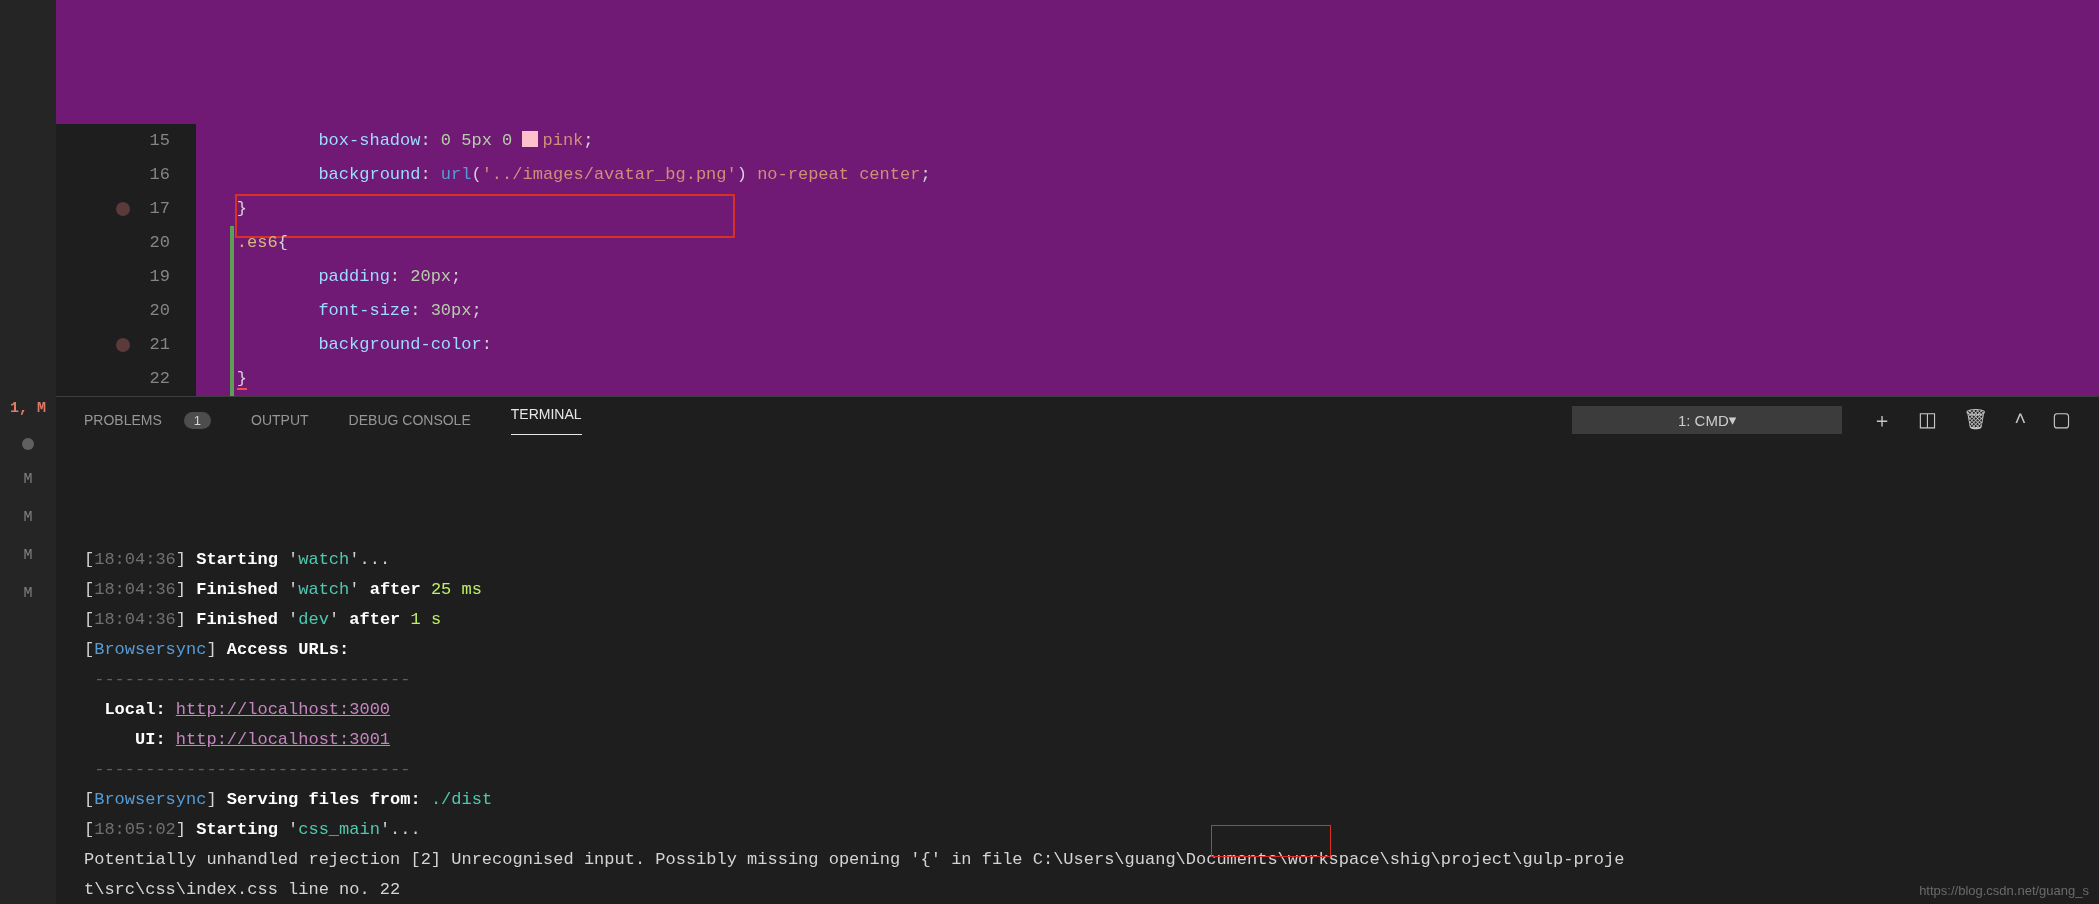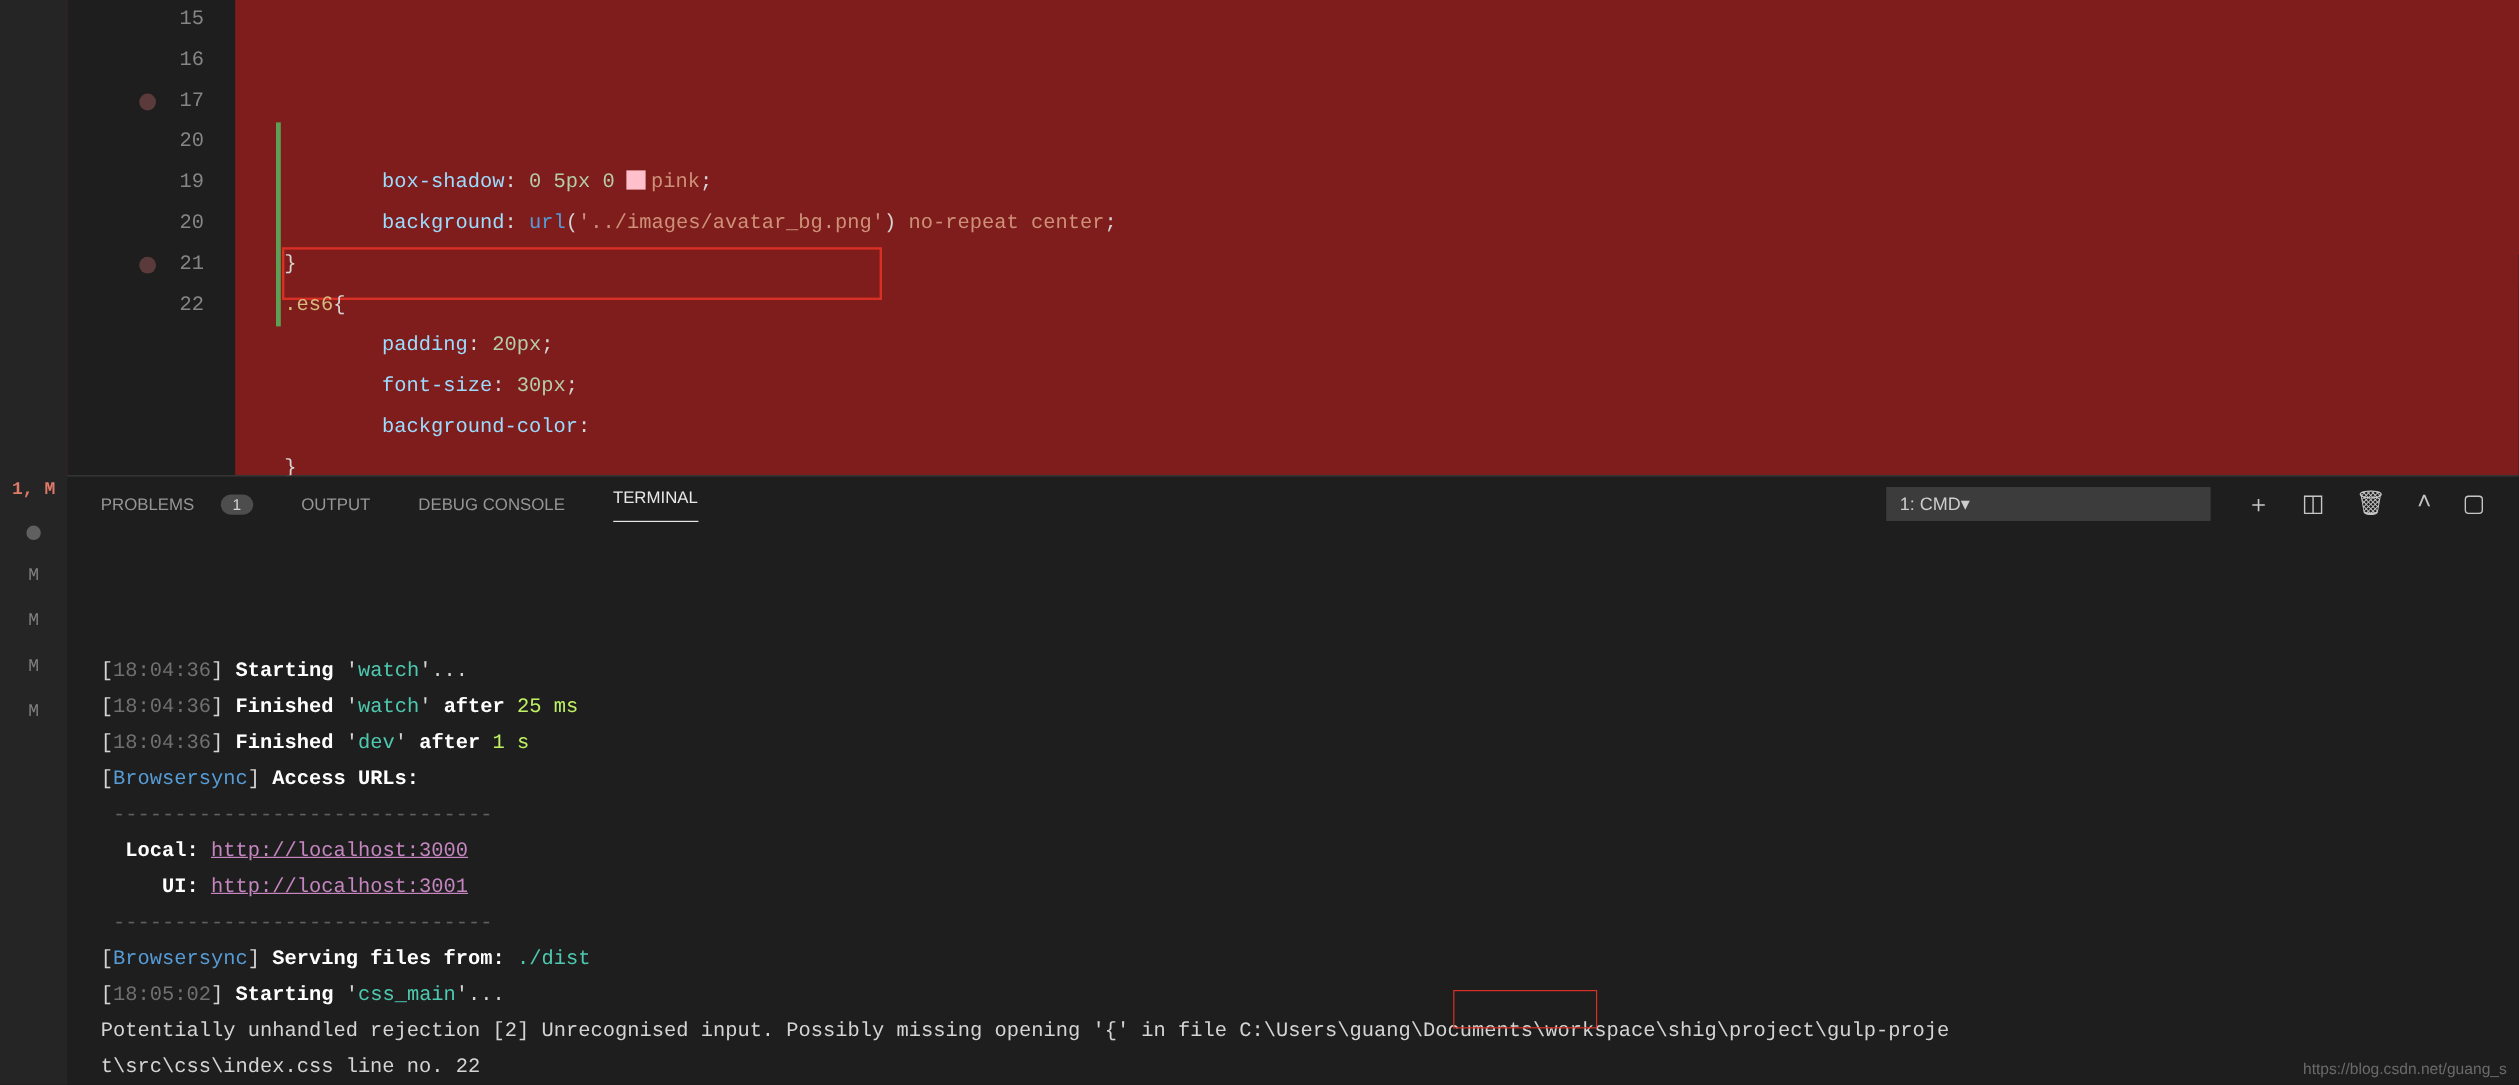--- a/index.html
+++ b/index.html
@@ -25,22 +25,23 @@
     color: #858585;
     font-size: 15px;
   }
   .scm-item { color: #e07a69; font-weight: 600; }
   .scm-m { color: #808080; }
   .scm-dot { width: 12px; height: 12px; border-radius: 50%; background: #606060; }
   .main-col { flex: 1; display: flex; flex-direction: column; }
   .editor {
     flex: 1;
     display: flex;
-    background: #7f1d1d;
+    background: #701a75;
     overflow: hidden;
+    align-items: flex-end;
   }
   .gutter {
     width: 140px;
     background: #1e1e1e;
     color: #858585;
     text-align: right;
     padding-right: 26px;
     line-height: 34px;
     font-size: 17px;
     position: relative;
@@ -119,21 +120,21 @@
     font-size: 13px;
   }
   .tab-spacer { flex:1; }
   .term-select {
     width: 270px;
     background: #3c3c3c;
     color:#cccccc;
     border:1px solid #3c3c3c;
     padding: 4px 10px;
     font-size:15px;
-    display:flex; justify-content:flex-start; align-items:center;
+    display:flex; justify-content:center; align-items:center;
   }
   .panel-icons { display:flex; gap:26px; margin-left: 30px; color:#c5c5c5; font-size:20px; }
   .panel-icons span { cursor:pointer; }
   .terminal {
     flex:1;
     padding: 12px 28px;
     font-size: 17px;
     line-height: 30px;
     white-space: pre;
     position: relative;

